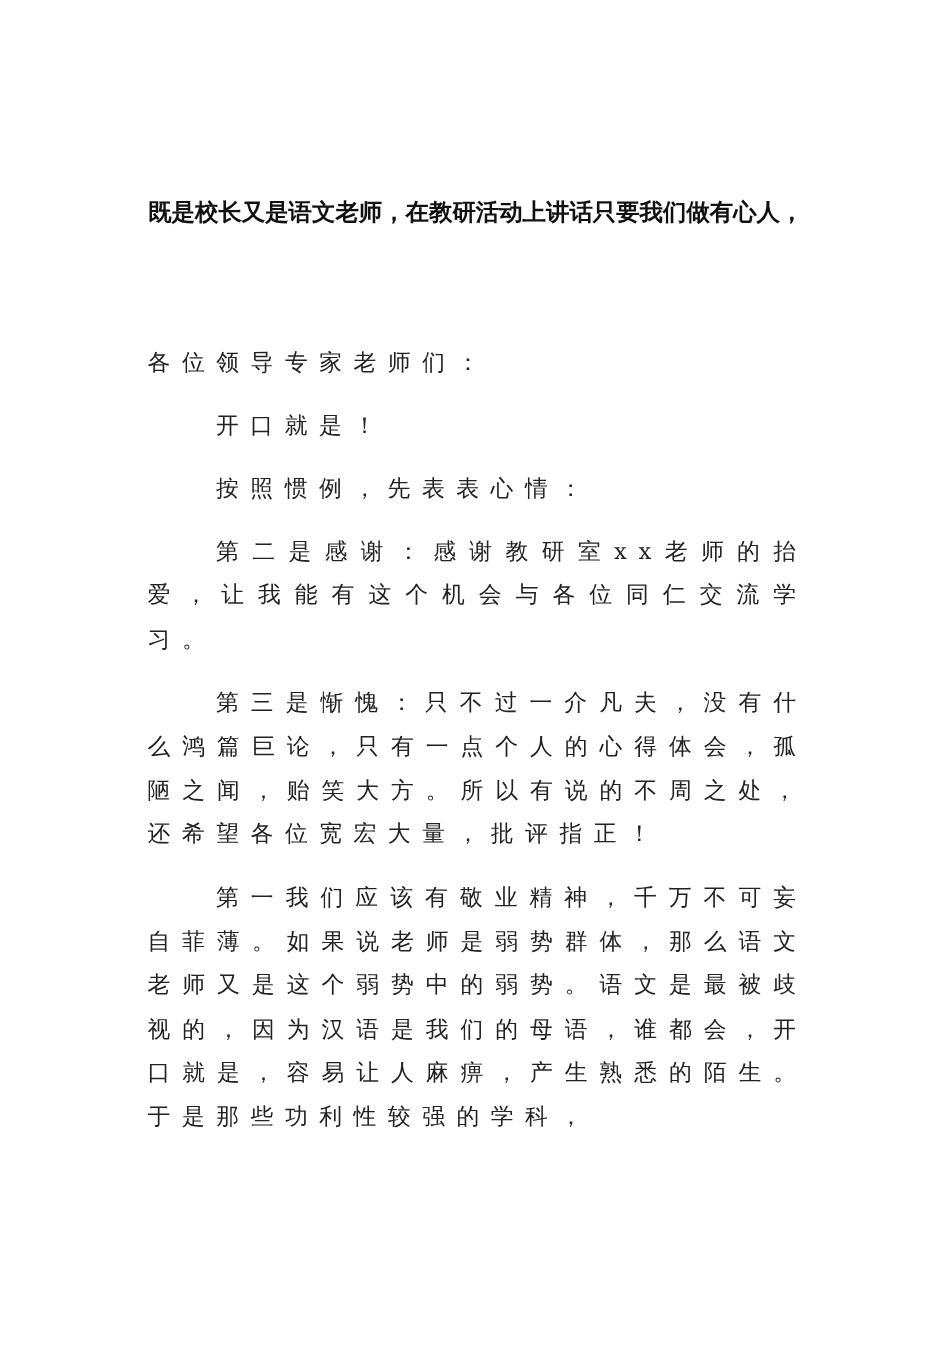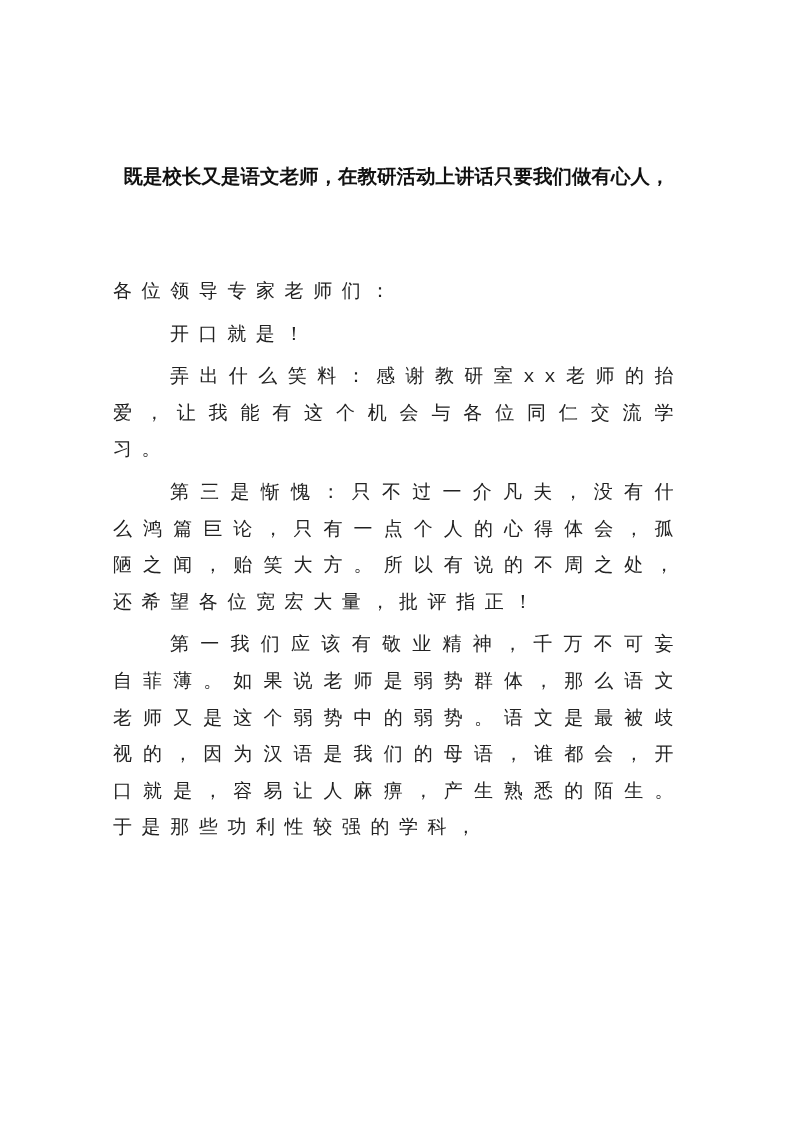--- a/index.html
+++ b/index.html
@@ -10,32 +10,33 @@
     text-align: center; font-family: "DejaVu Serif", serif; font-weight: bold;
     font-size: 19.5px; line-height: 38px; color: #111;
     letter-spacing: 0px;
   }
   .title .line { display: block; white-space: nowrap; }
   .body {
     position: absolute; left: 107px; top: 268px; width: 582px;
     font-family: "DejaVu Serif", serif; font-size: 19px; line-height: 36.6px;
     color: #222; text-align: justify; letter-spacing: 9.6px;
   }
-  .body p { margin: 6px; font-family: Liberation Mono, monospace; }
+  .body p { margin: 16px; }
   .body p.indent { text-indent: 57px; }
   .salutation { letter-spacing: 9.6px; }
 </style>
 </head>
 <body>
 
 <div class="page">
   <div class="title">
     <span class="line">既是校长又是语文老师，在教研活动上讲话只要我们做有心人，</span>
   </div>
 
   <div class="body">
     <p class="salutation">各位领导专家老师们：</p>
     <p class="indent">开口就是！</p>
-    <p class="indent">弄出什么笑料：感谢教研室xx老师的抬爱，让我能有这个机会与各位同仁交流学习。</p>
+    <p class="indent">按照惯例，先表表心情：</p>
+    <p class="indent">第二是感谢：感谢教研室xx老师的抬爱，让我能有这个机会与各位同仁交流学习。</p>
     <p class="indent">第三是惭愧：只不过一介凡夫，没有什么鸿篇巨论，只有一点个人的心得体会，孤陋之闻，贻笑大方。所以有说的不周之处，还希望各位宽宏大量，批评指正！</p>
     <p class="indent">第一我们应该有敬业精神，千万不可妄自菲薄。如果说老师是弱势群体，那么语文老师又是这个弱势中的弱势。语文是最被歧视的，因为汉语是我们的母语，谁都会，开口就是，容易让人麻痹，产生熟悉的陌生。于是那些功利性较强的学科，</p>
   </div>
 </div>
 
 </body></html>

